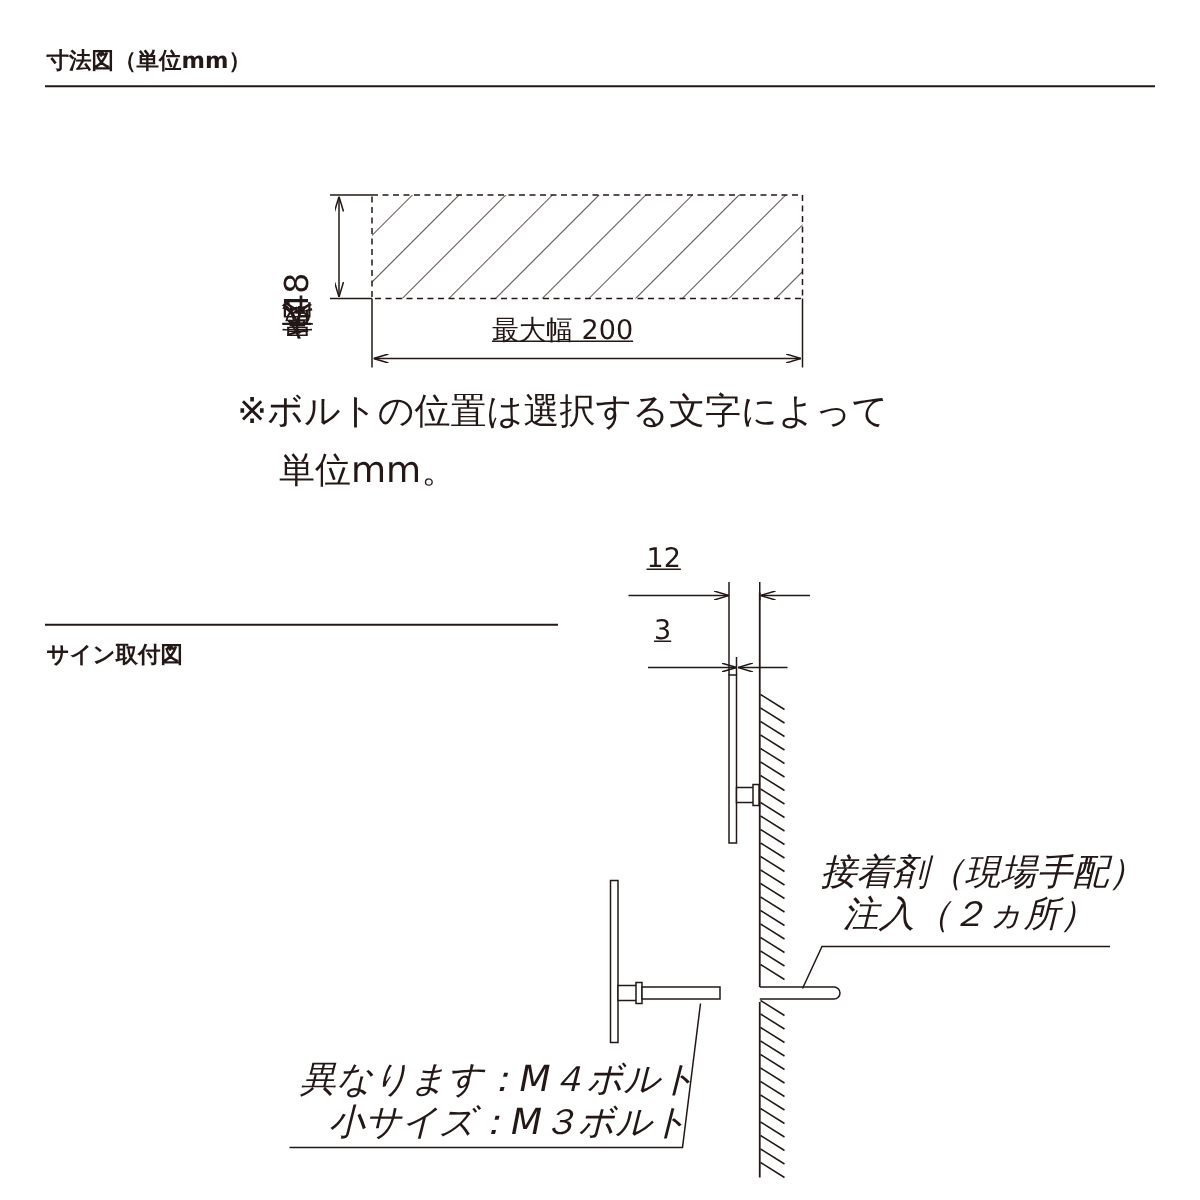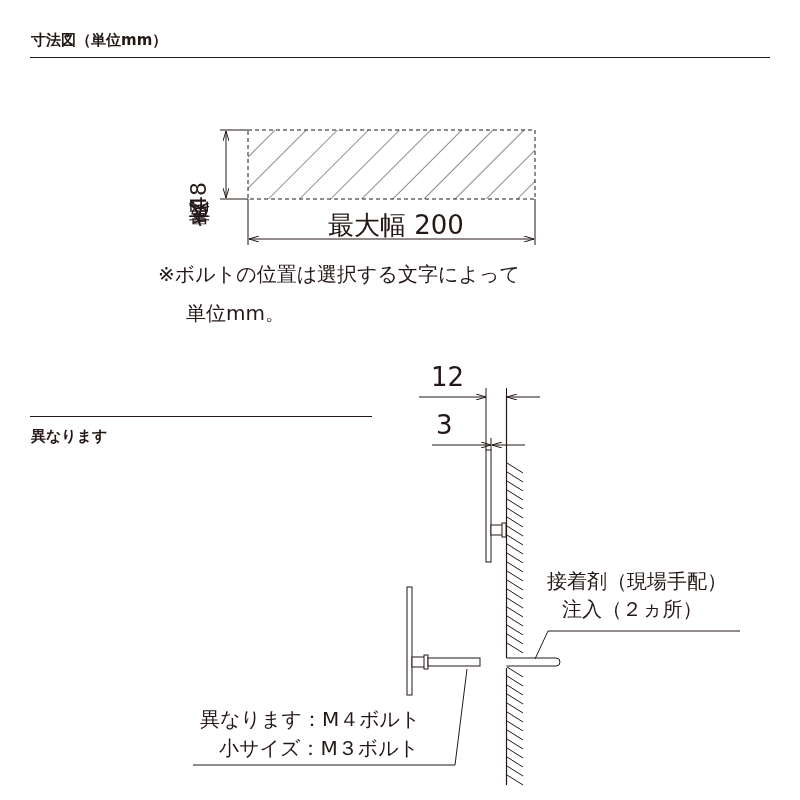--- a/index.html
+++ b/index.html
@@ -1,37 +1,37 @@
 <!DOCTYPE html>
 <html><head>
   <meta charset="utf-8">
   <style>
     html, body { margin: 0; padding: 0; background: #ffffff; }
     body { width: 800px; height: 800px; position: relative; overflow: hidden; font-family: "DejaVu Sans", sans-serif; color: #231815; }
     .abs { position: absolute; white-space: nowrap; }
     .section-title { font-weight: bold; font-size: 15px; }
-    .dim-text { font-size: 26px; }
-    .note { font-size: 20px; line-height: 36px; }
-    .label { font-size: 20px; line-height: 26px; }
+    .dim-text { font-size: 18px; text-decoration: underline; }
+    .note { font-size: 24px; line-height: 36px; }
+    .label { font-size: 24px; line-height: 26px; font-style: italic; }
     .vertical { writing-mode: vertical-rl; transform: rotate(180deg); font-size: 22px; }
     svg { position: absolute; left: 0; top: 0; }
   </style>
 </head>
 <body>
 
 <div class="abs section-title" style="left:31px; top:31px;">寸法図（単位mm）</div>
 
 <div class="abs vertical" style="left:184px; top:92px; height:150px;">最大高さ 48</div>
 
 <div class="abs dim-text" style="left:328px; top:208px;">最大幅 200</div>
 
 <div class="abs note" style="left:158px; top:256px;">※ボルトの位置は選択する文字によって</div>
 <div class="abs note" style="left:186px; top:295px;">単位mm。</div>
 
-<div class="abs section-title" style="left:31px; top:427px;">異なります</div>
+<div class="abs section-title" style="left:31px; top:427px;">サイン取付図</div>
 
 <div class="abs dim-text" style="left:431px; top:362px;">12</div>
 <div class="abs dim-text" style="left:436px; top:410px;">3</div>
 
 <div class="abs label" style="left:547px; top:568px;">接着剤（現場手配）</div>
 <div class="abs label" style="left:562px; top:596px;">注入（２ヵ所）</div>
 
 <div class="abs label" style="left:200px; top:706px;">異なります：M４ボルト</div>
 <div class="abs label" style="left:200px; top:735px;margin-left:19px;">小サイズ：M３ボルト</div>
 

